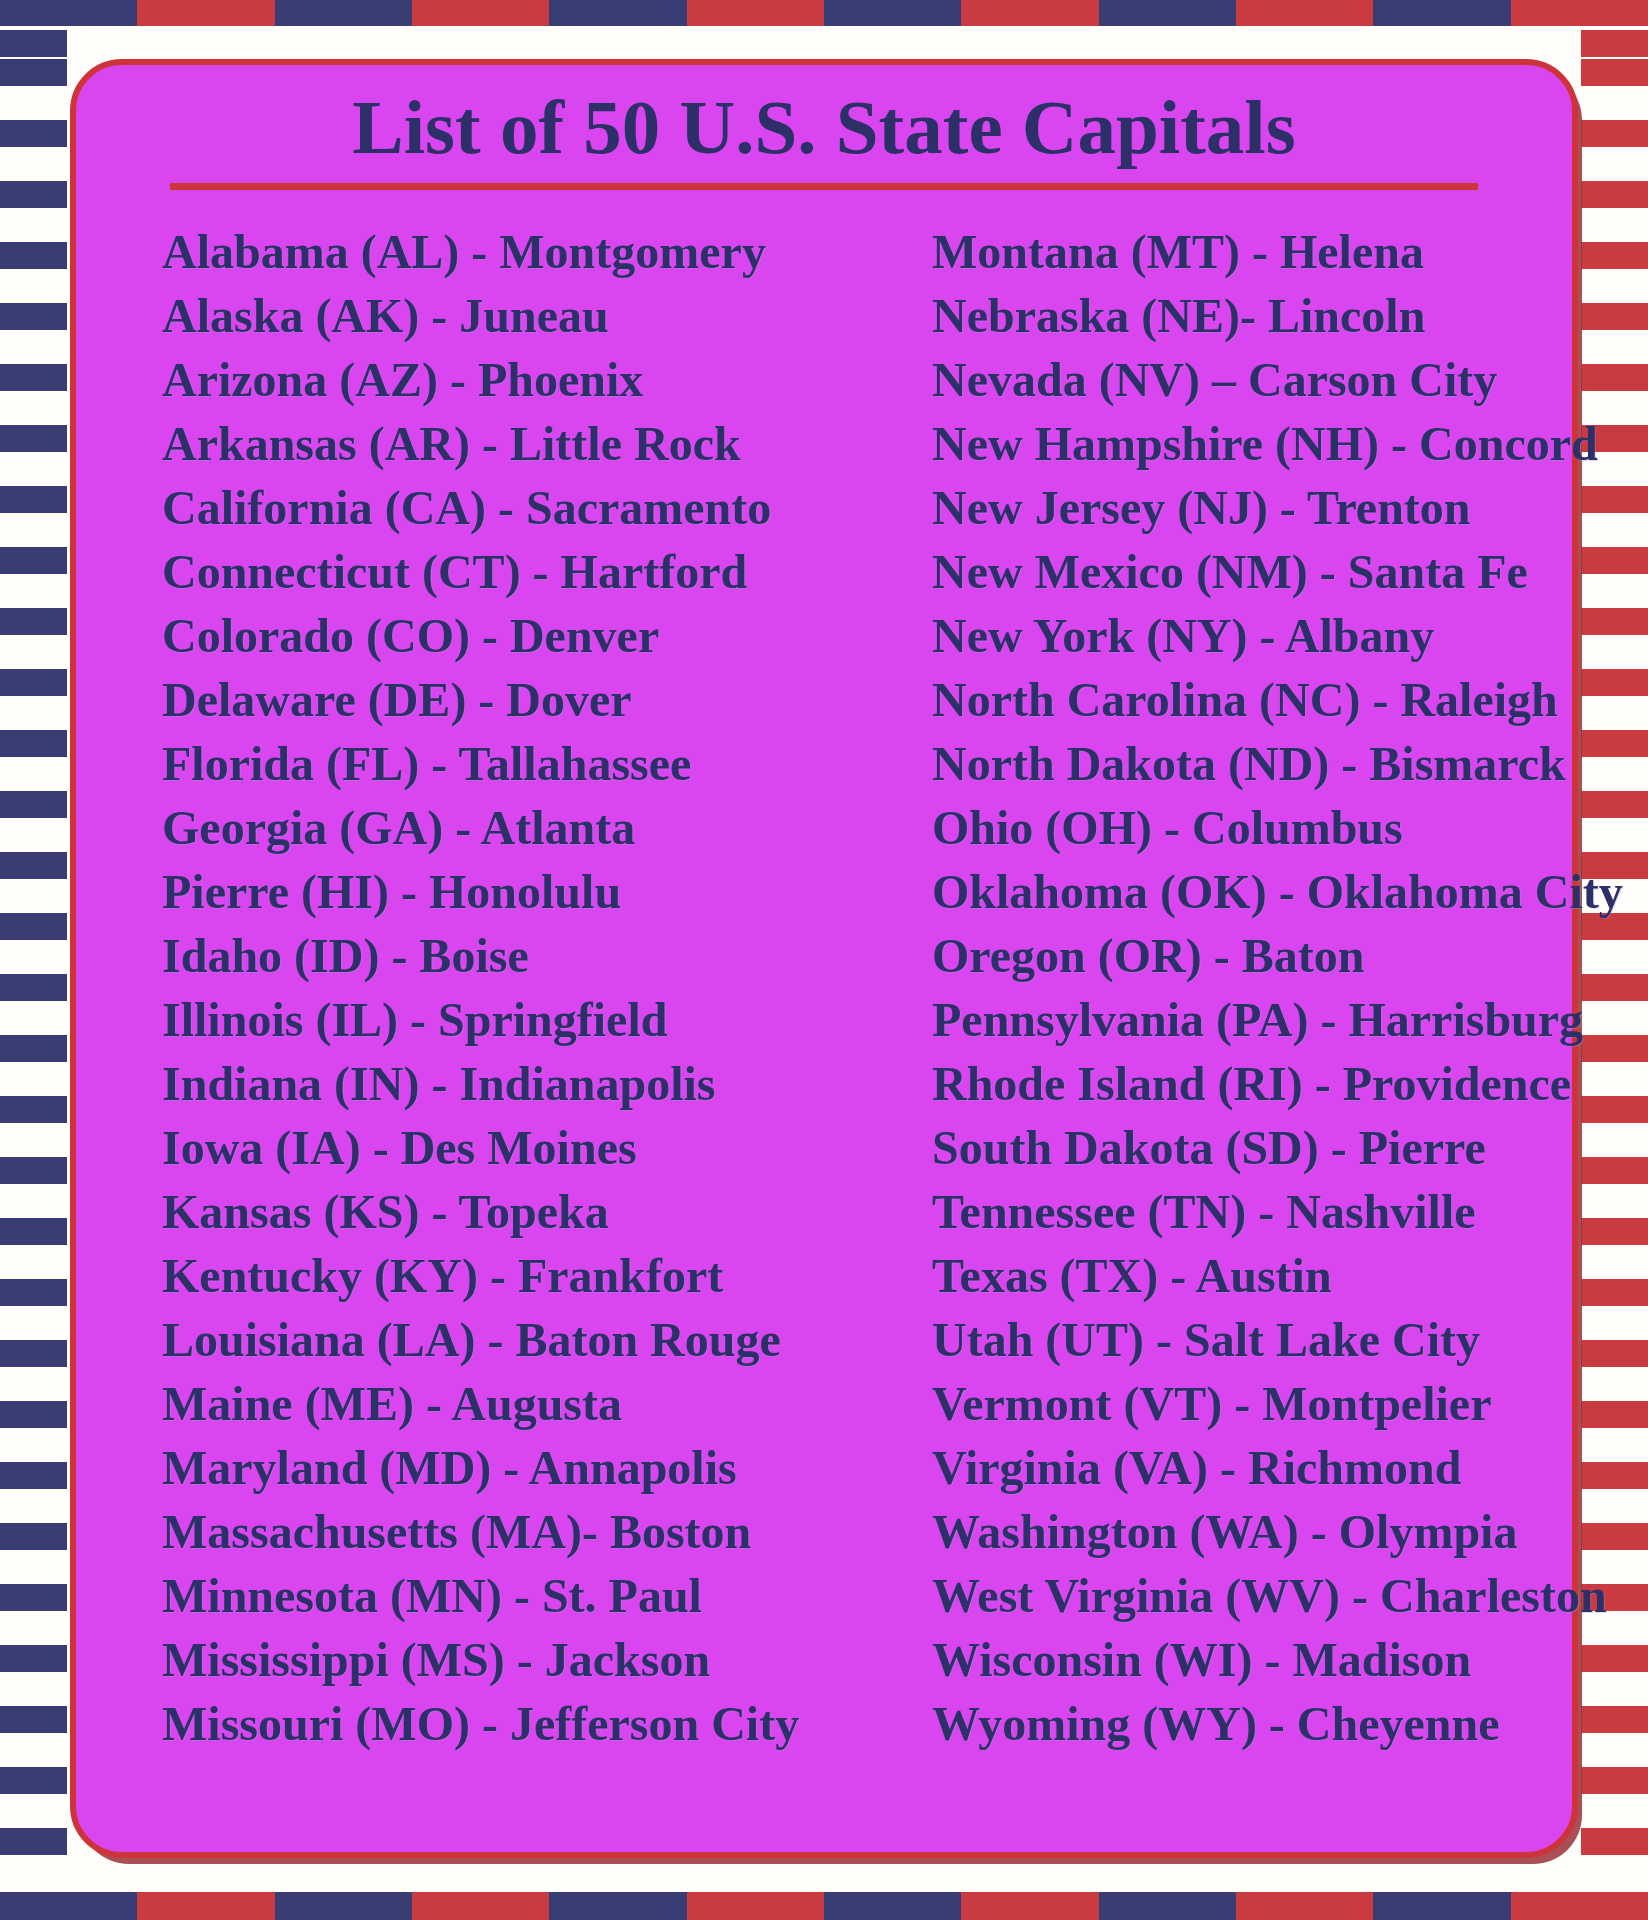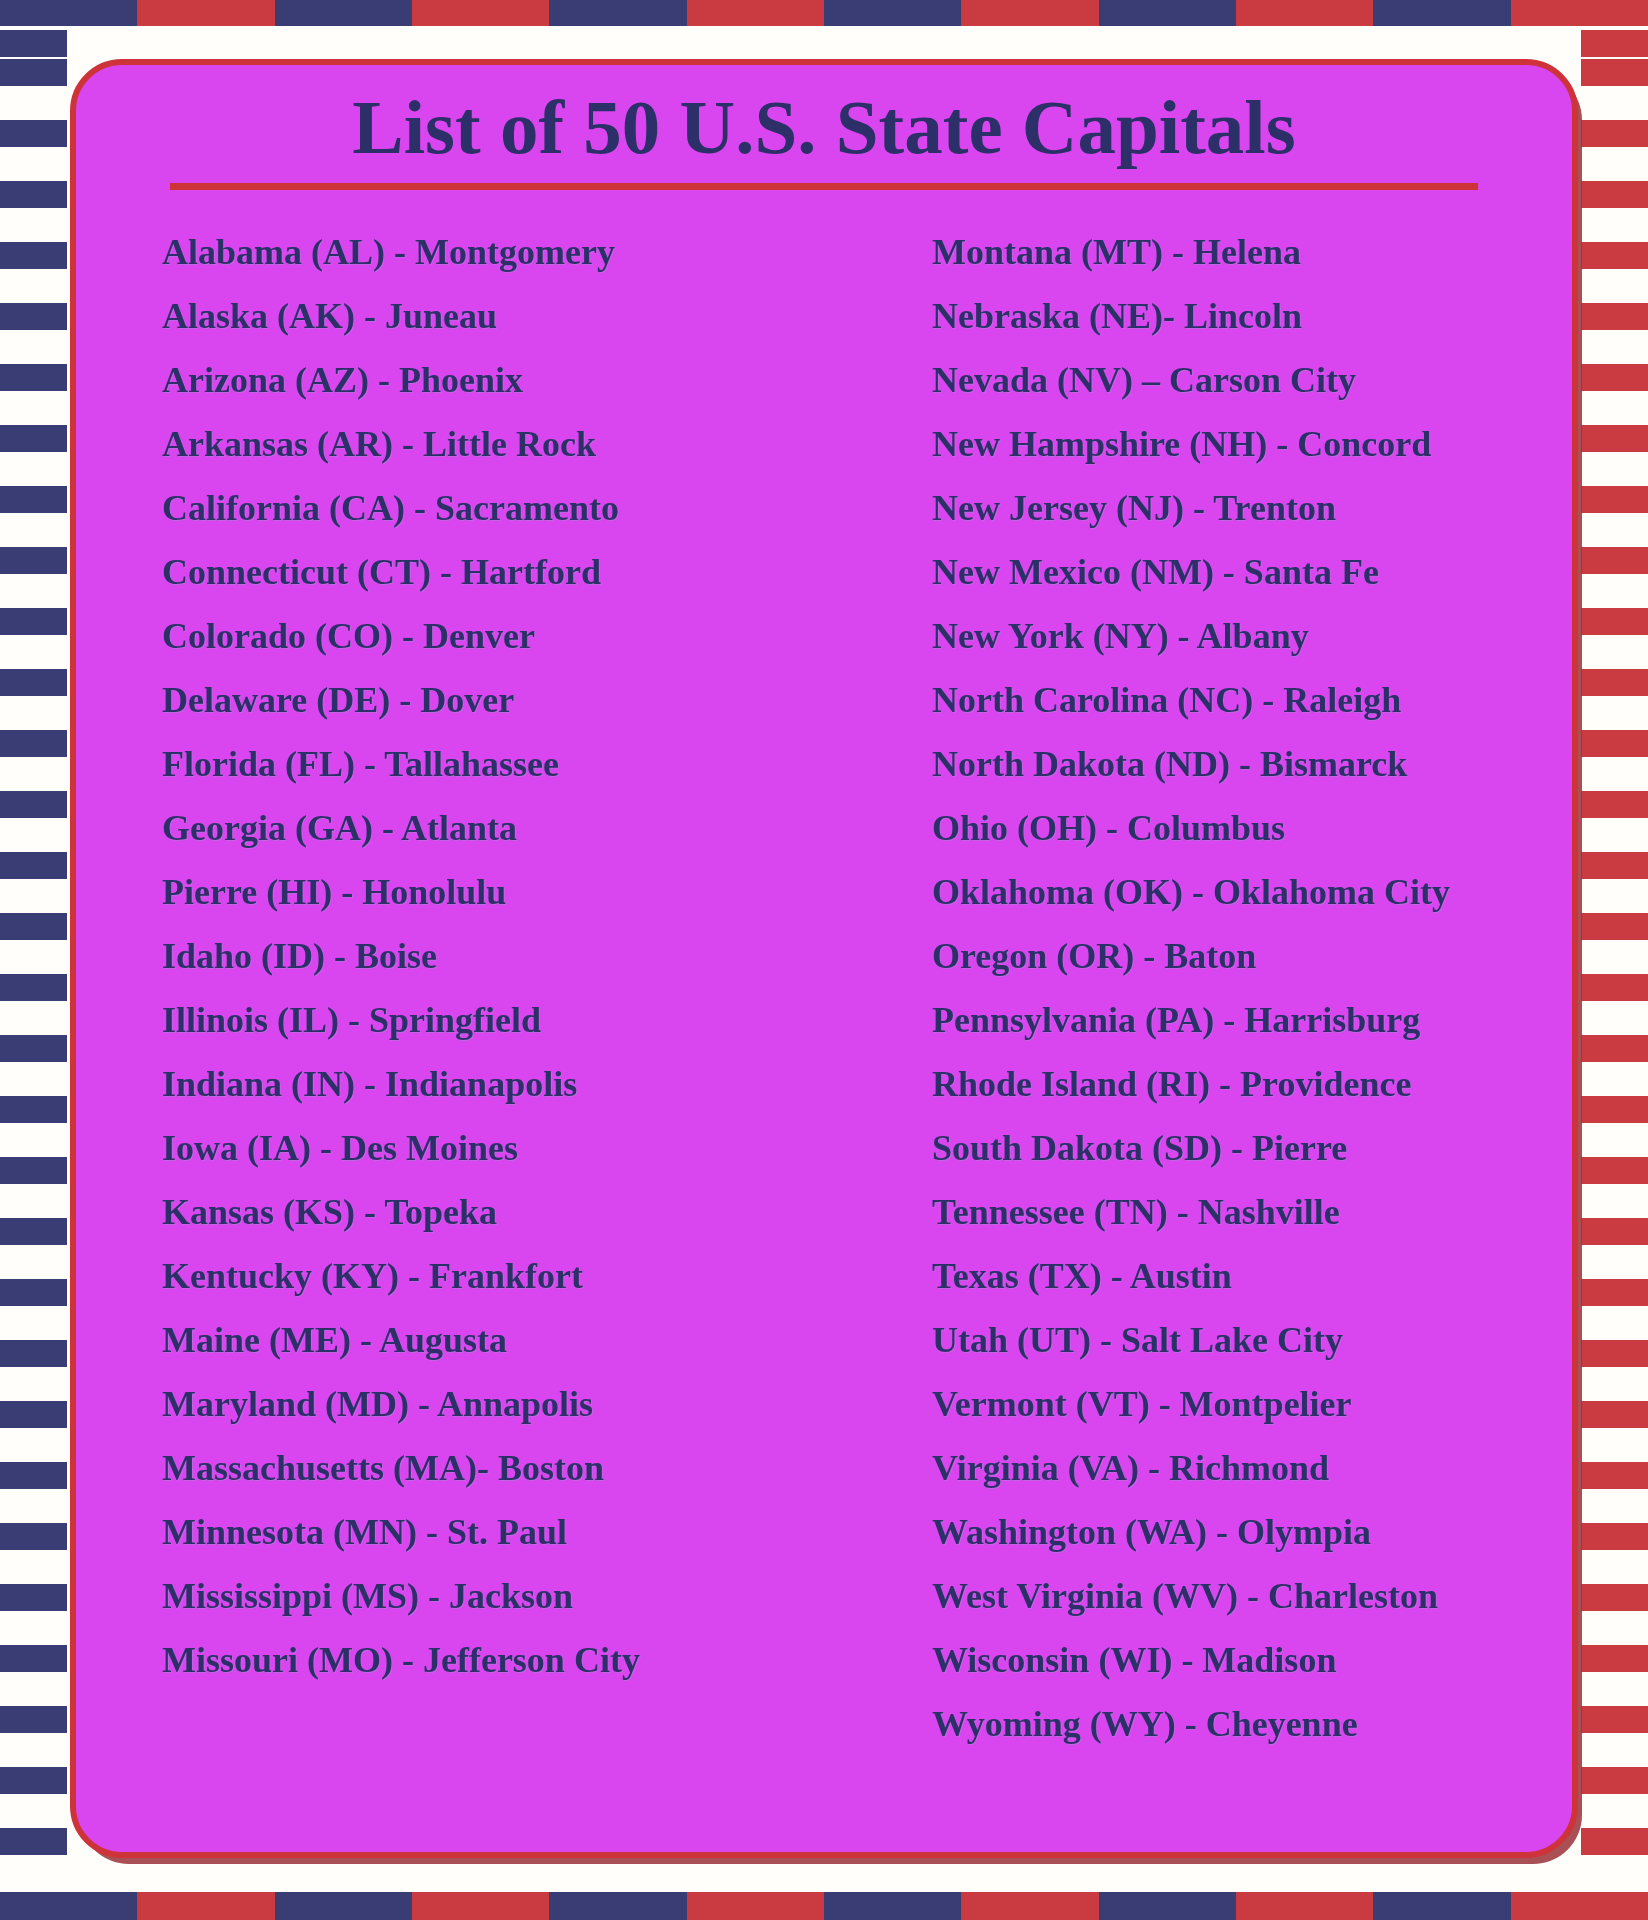--- a/index.html
+++ b/index.html
@@ -84,21 +84,21 @@
     border: none;
   }
   .columns {
     margin-top: 30px;
     padding-left: 86px;
     display: grid;
     grid-template-columns: 770px auto;
   }
   .col { display: block; }
   .capital-row {
-    font-size: 36px;
+    font-size: 48px;
     font-weight: bold;
     line-height: 64px;
     color: var(--text-navy);
     white-space: nowrap;
     text-shadow: 1px 1px 0 rgba(150, 160, 205, 0.35);
   }
 </style>
 </head>
 <body>
 
@@ -123,20 +123,21 @@
           <div class="capital-row">Delaware (DE) - Dover</div>
           <div class="capital-row">Florida (FL) - Tallahassee</div>
           <div class="capital-row">Georgia (GA) - Atlanta</div>
           <div class="capital-row">Pierre (HI) - Honolulu</div>
           <div class="capital-row">Idaho (ID) - Boise</div>
           <div class="capital-row">Illinois (IL) - Springfield</div>
           <div class="capital-row">Indiana (IN) - Indianapolis</div>
           <div class="capital-row">Iowa (IA) - Des Moines</div>
           <div class="capital-row">Kansas (KS) - Topeka</div>
           <div class="capital-row">Kentucky (KY) - Frankfort</div>
+          <div class="capital-row">Louisiana (LA) - Baton Rouge</div>
           <div class="capital-row">Maine (ME) - Augusta</div>
           <div class="capital-row">Maryland (MD) - Annapolis</div>
           <div class="capital-row">Massachusetts (MA)- Boston</div>
           <div class="capital-row">Minnesota (MN) - St. Paul</div>
           <div class="capital-row">Mississippi (MS) - Jackson</div>
           <div class="capital-row">Missouri (MO) - Jefferson City</div>
         </div>
       <div class="col">
           <div class="capital-row">Montana (MT) - Helena</div>
           <div class="capital-row">Nebraska (NE)- Lincoln</div>

